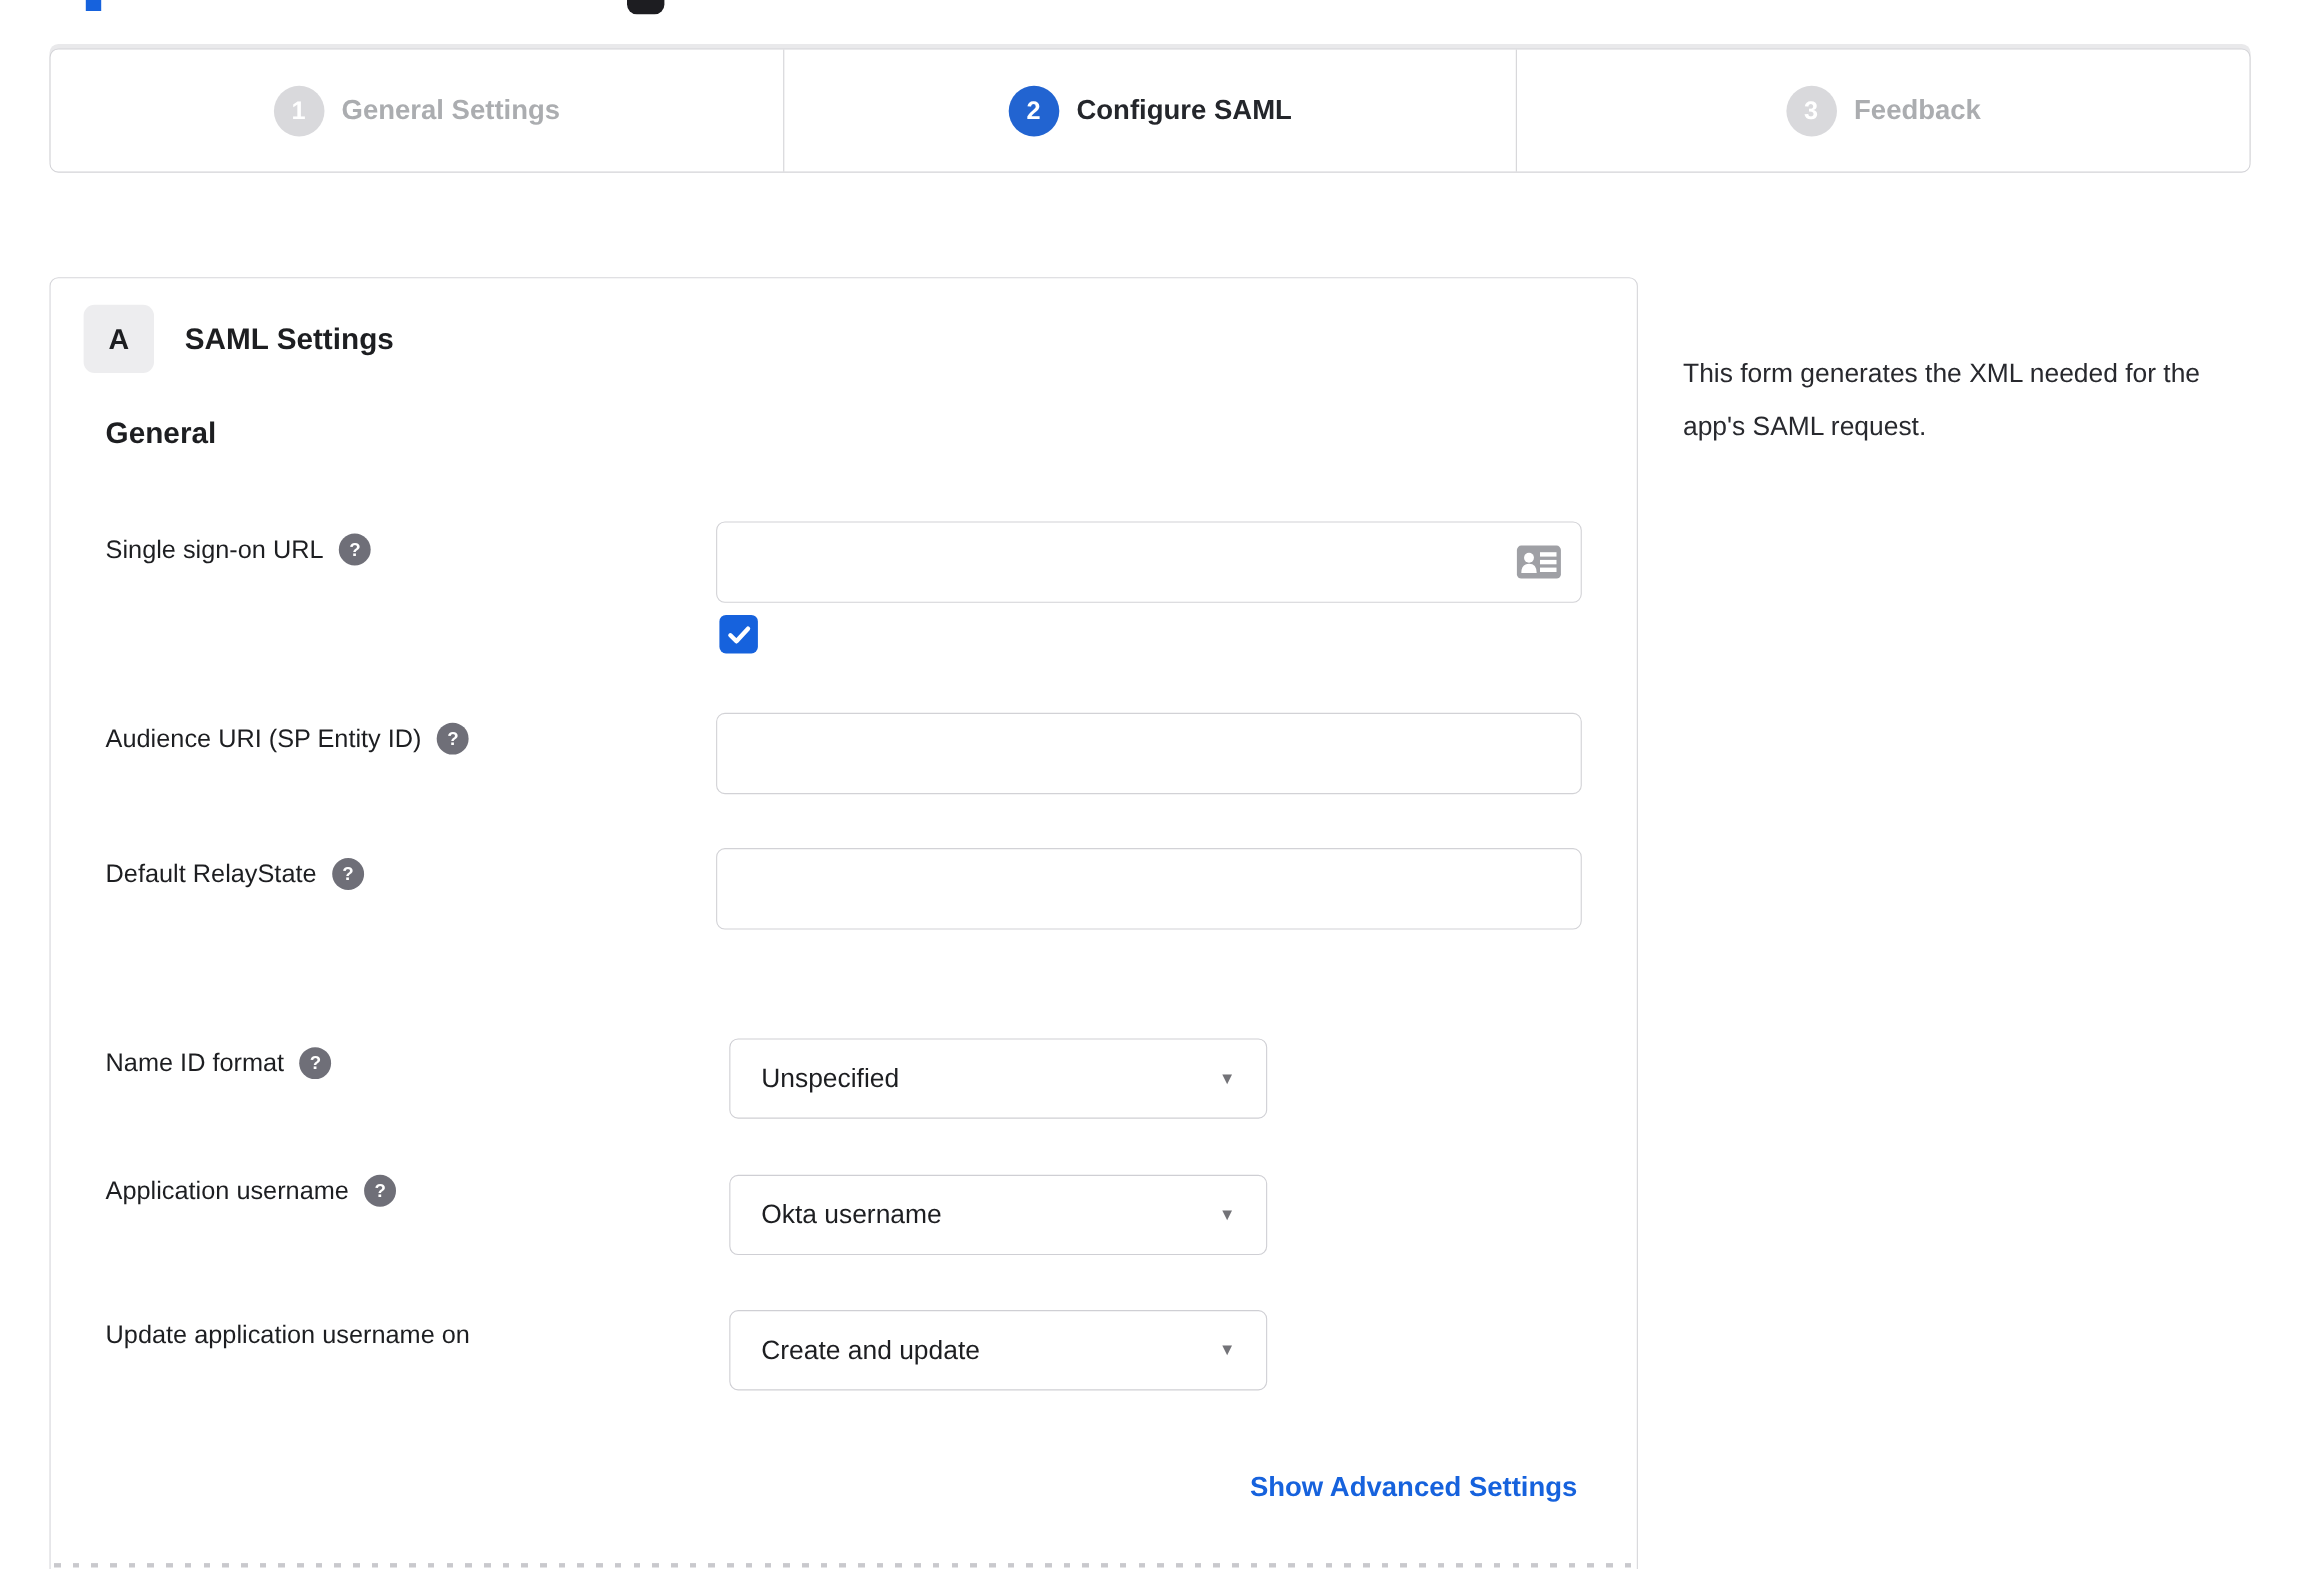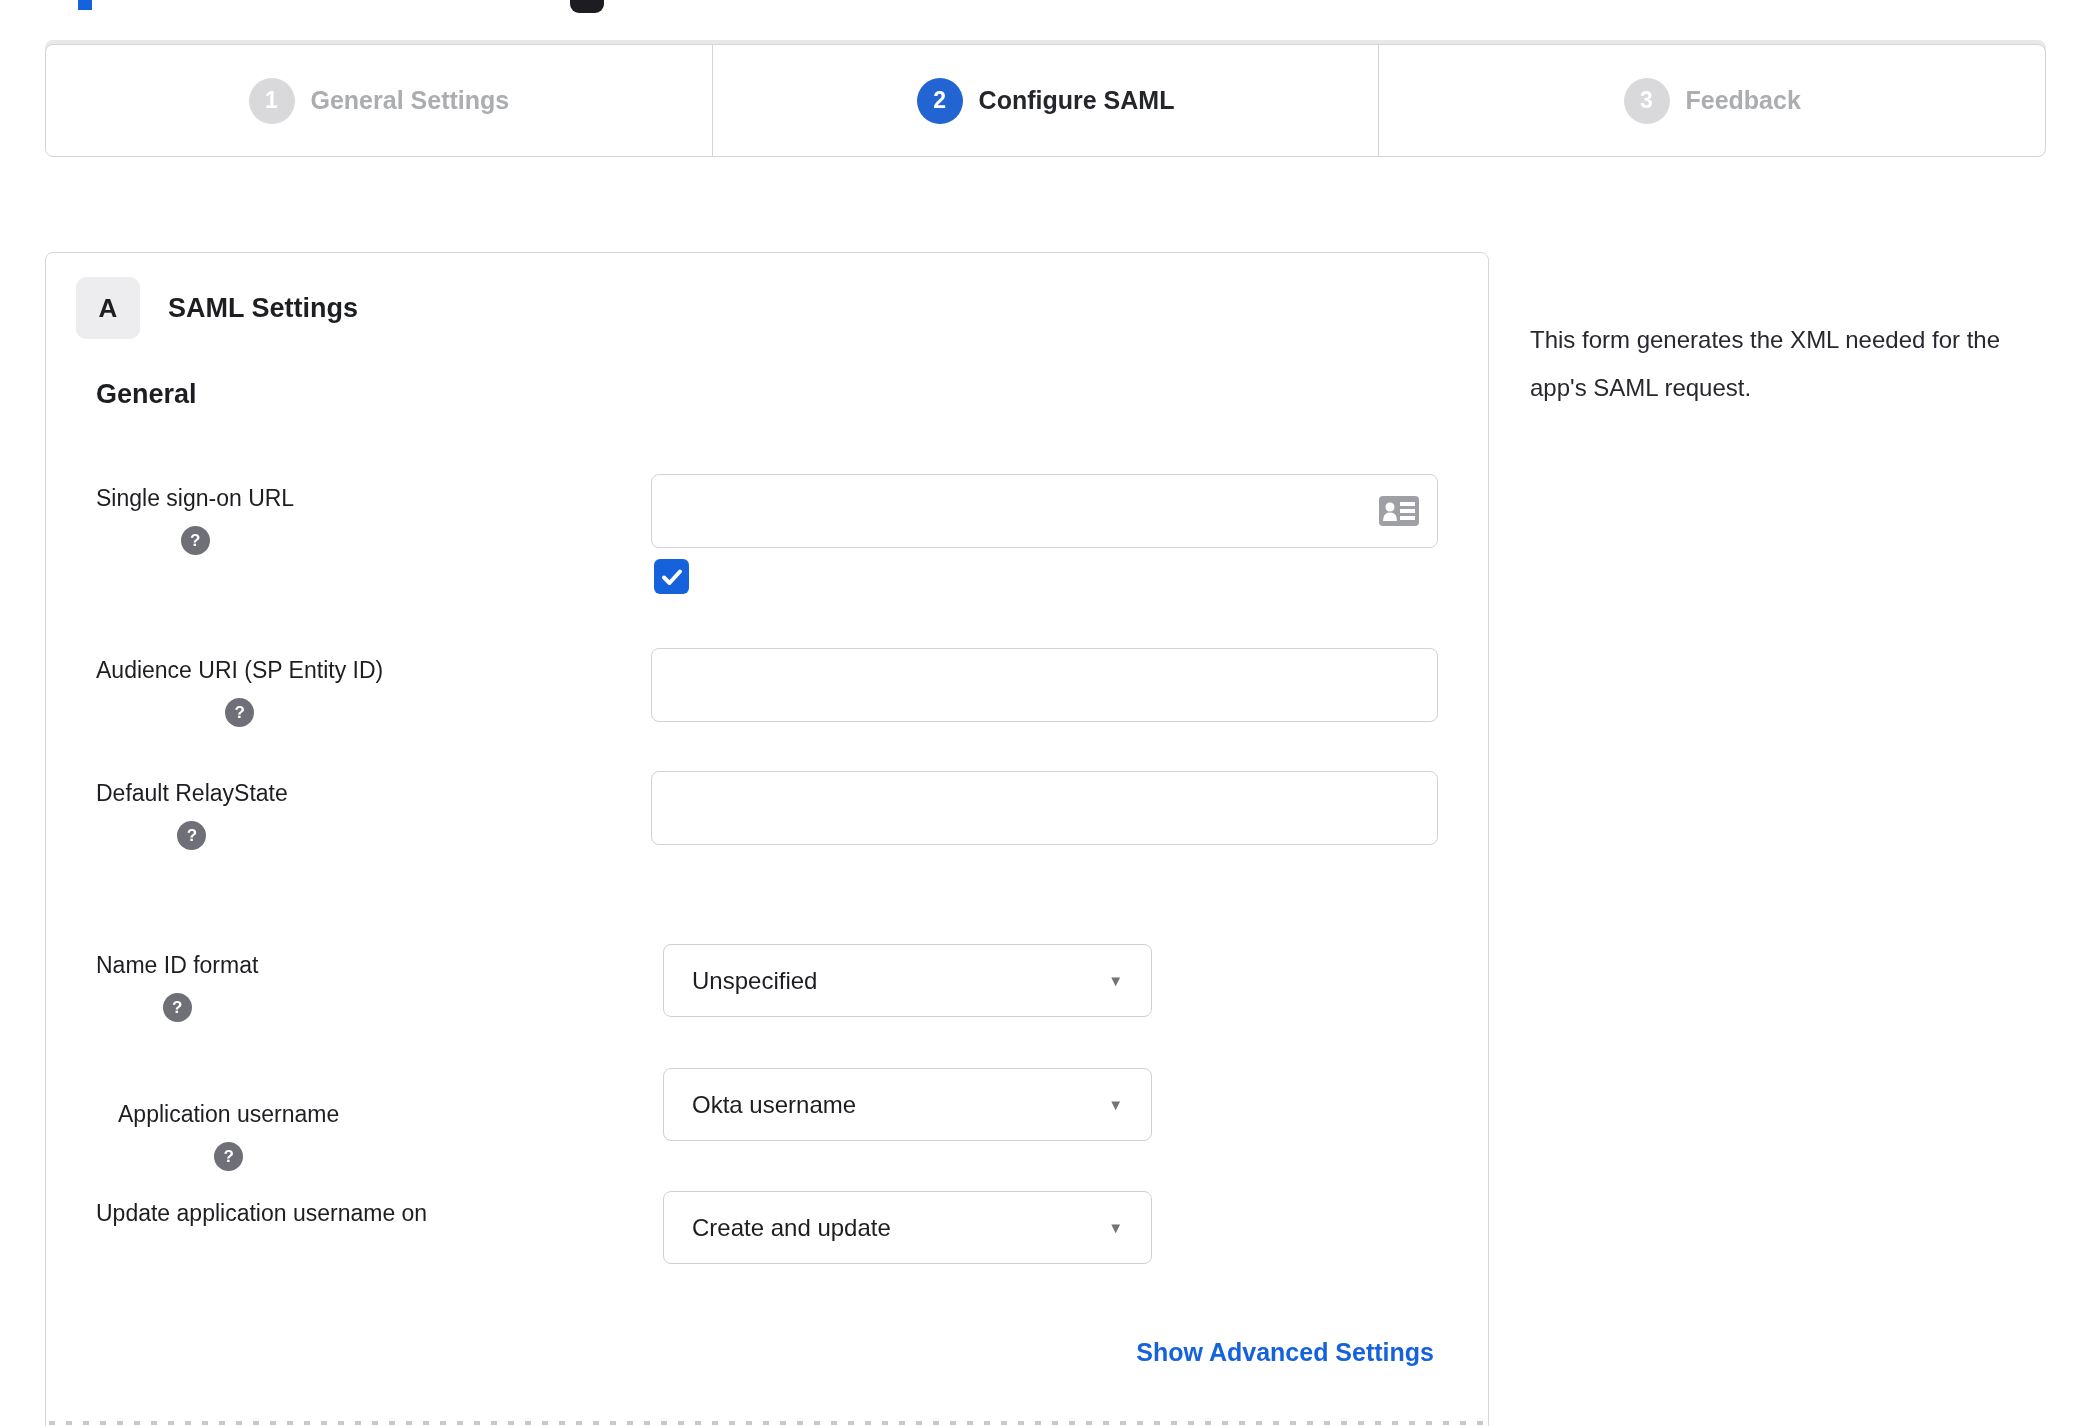--- a/index.html
+++ b/index.html
@@ -27,21 +27,21 @@
   .panel { position:absolute; left:45px; top:252px; width:1444px; height:1200px;
     background:#fff; border:1px solid #d6d6da; border-radius:8px; }
   .badge { position:absolute; left:30px; top:24px; width:64px; height:62px; background:#ededef;
     border-radius:10px; display:flex; align-items:center; justify-content:center;
     font-size:26px; font-weight:bold; color:#1d1e21; }
   .panel-title { position:absolute; left:122px; top:24px; height:62px; line-height:62px;
     font-size:27px; font-weight:bold; }
   .section-heading { position:absolute; left:50px; top:126px; font-size:27px; font-weight:bold; }
 
   .field-label { position:absolute; left:50px; font-size:23px; color:#1d1e21; white-space:nowrap;
-    display:flex; align-items:center; gap:14px;flex-direction:column; }
+    display:flex; align-items:center; gap:14px; }
   .help { width:29px; height:29px; border-radius:50%; background:#6f6f78; color:#fff;
     display:inline-flex; align-items:center; justify-content:center; font-size:17px;
     font-weight:bold; flex:0 0 auto; }
   .text-input { position:absolute; left:605px; width:787px; height:74px; border:1px solid #d2d2d6;
     border-radius:8px; background:#fff; font-size:23px; padding:0 70px 0 26px;
     font-family:"Liberation Sans", sans-serif; color:#1d1e21; }
   .input-icon { position:absolute; left:1332px; width:42px; height:32px; }
   .hint { position:absolute; left:608px; font-size:23px; color:#8e8e93; }
 
   .checkbox { position:absolute; left:608px; width:35px; height:35px; border-radius:6px;
@@ -124,21 +124,21 @@
 
   <div class="field-label" style="top:699px;">
     <span>Name ID format</span>
     <span class="help">?</span>
   </div>
   <div class="select" style="top:691px;">
     <span>Unspecified</span>
     <span class="caret">▼</span>
   </div>
 
-  <div class="field-label" style="top:848px;margin-left:22px;">
+  <div class="field-label" style="top:815px;">
     <span>Application username</span>
     <span class="help">?</span>
   </div>
   <div class="select" style="top:815px;">
     <span>Okta username</span>
     <span class="caret">▼</span>
   </div>
 
   <div class="field-label" style="top:947px;">
     <span>Update application username on</span>

